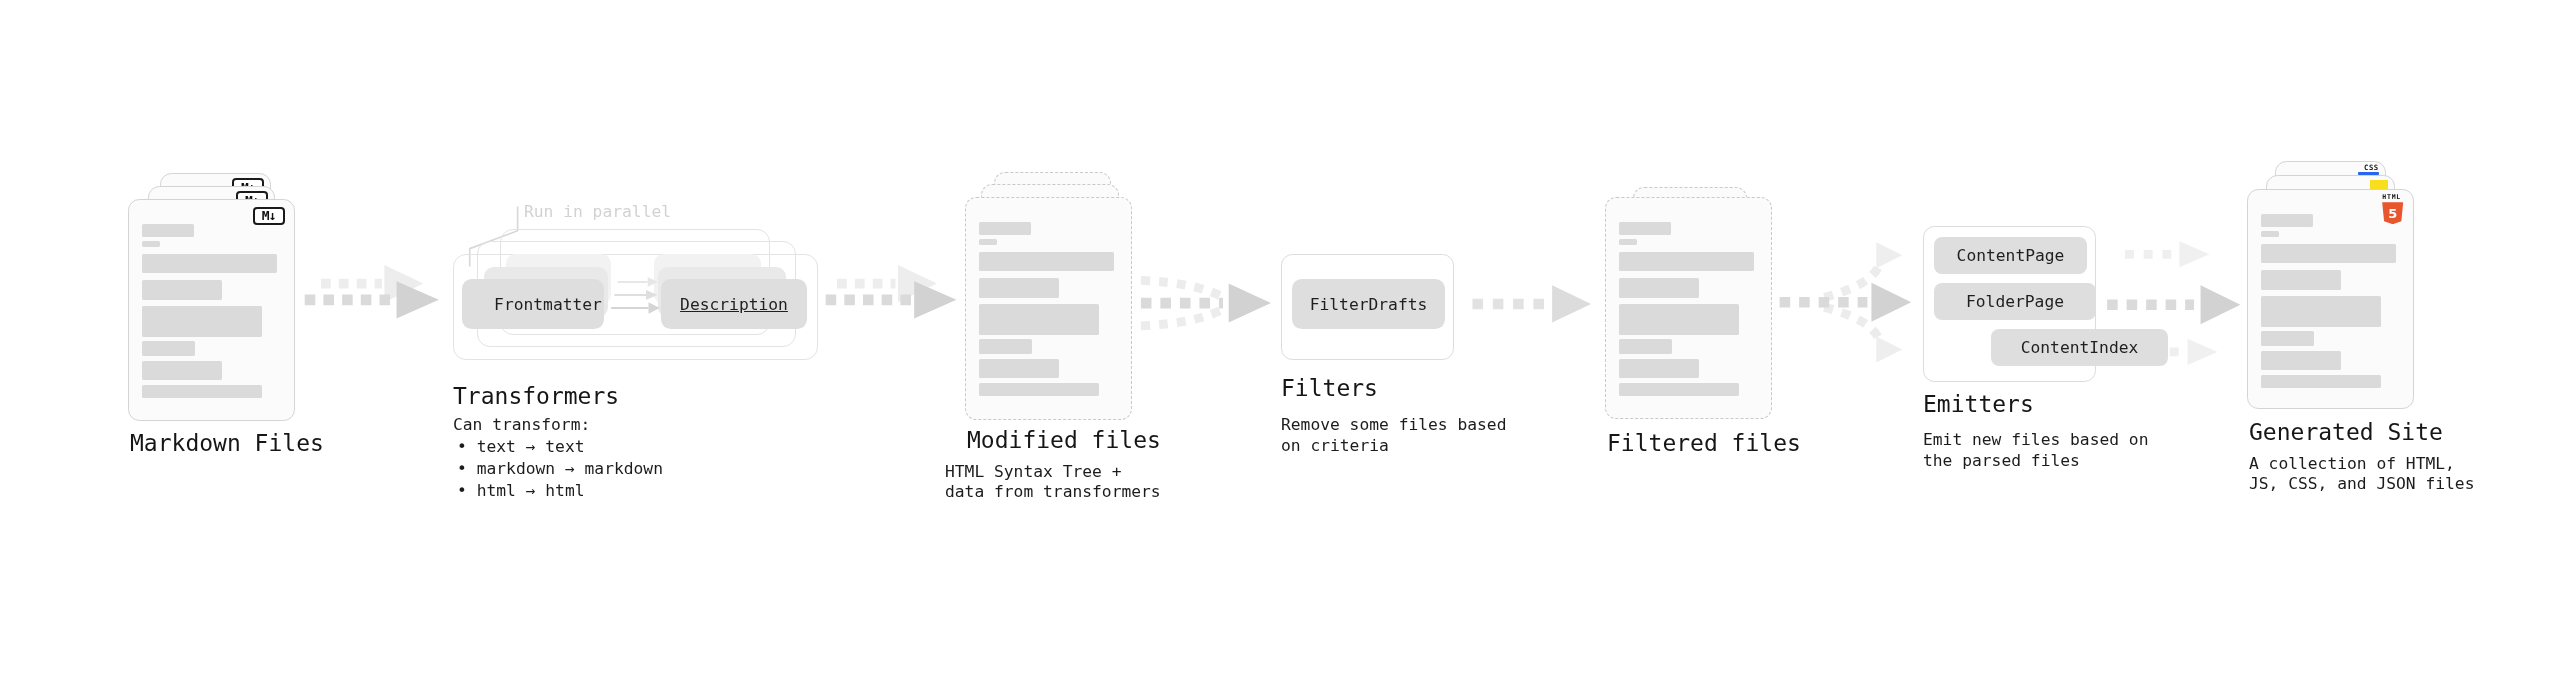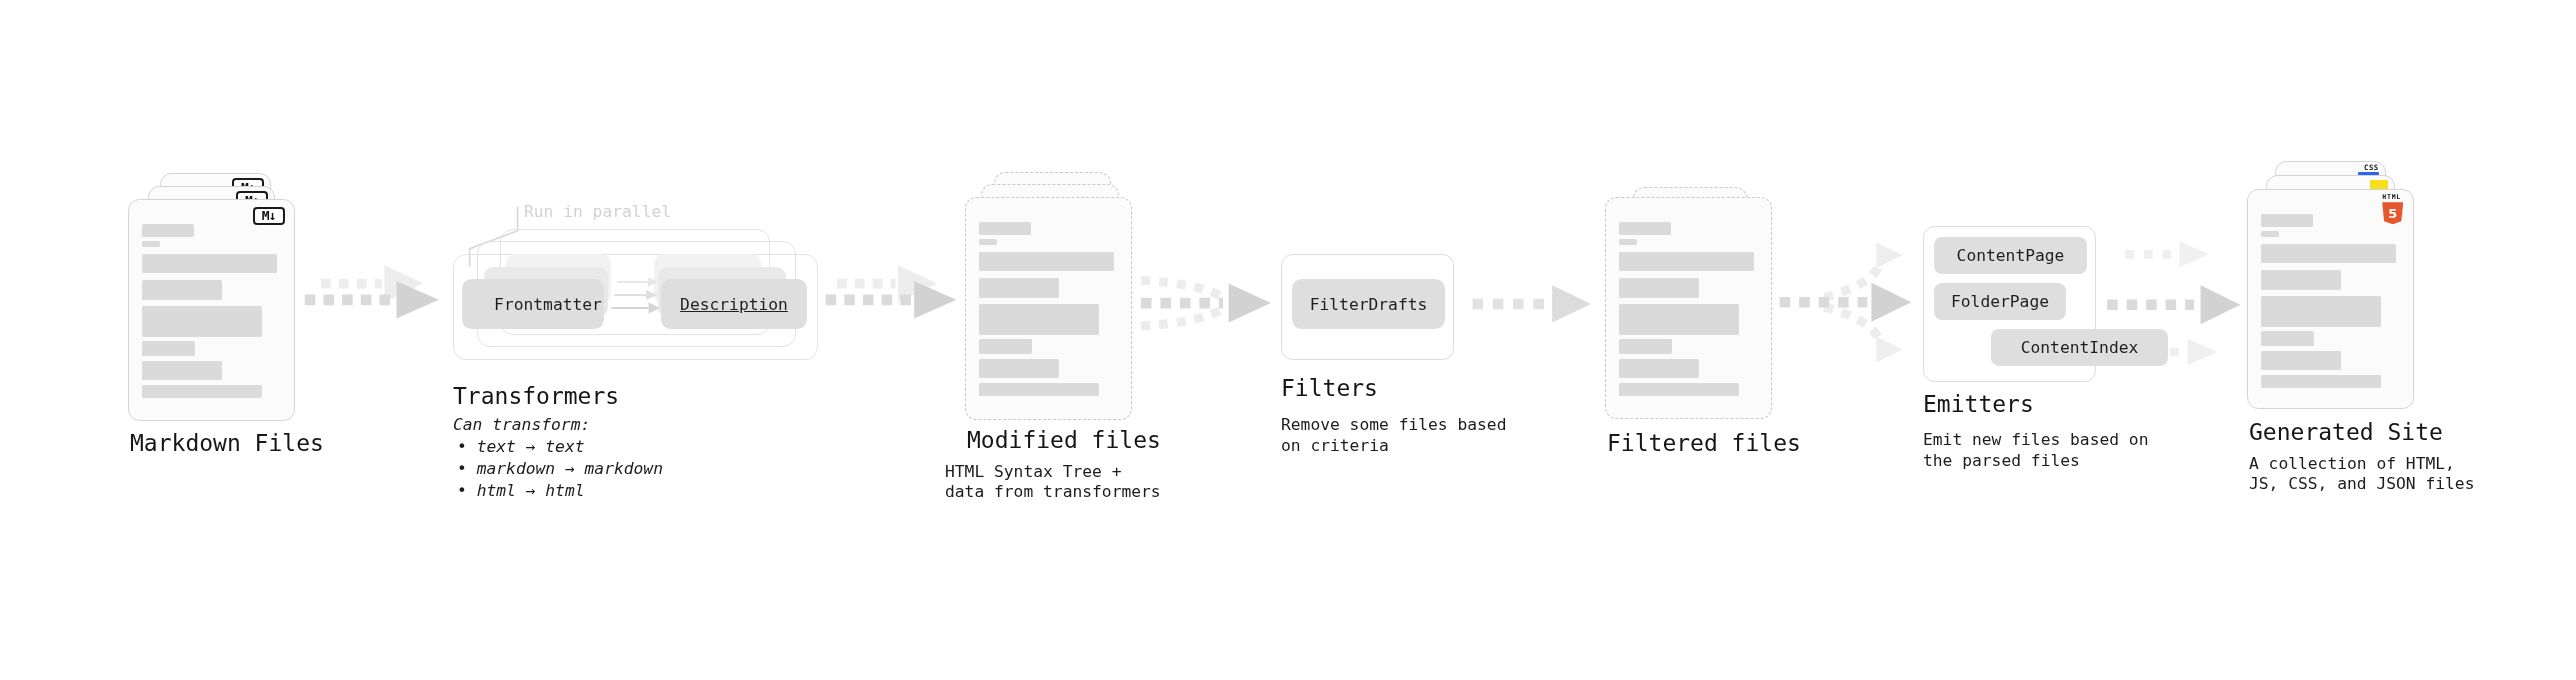--- a/index.html
+++ b/index.html
@@ -18,21 +18,21 @@
   .l3{left:13px;top:54px;width:135px;height:18.7px;}
   .l4{left:13px;top:80px;width:80px;height:19.5px;}
   .l5{left:13px;top:106px;width:120px;height:31px;}
   .l6{left:13px;top:141px;width:53px;height:14.6px;}
   .l7{left:13px;top:161px;width:80px;height:18.7px;}
   .l8{left:13px;top:185px;width:120px;height:13px;}
 
   .stage-title{position:absolute;font-size:23px;color:#161616;white-space:nowrap;line-height:1.15;}
   .caption{position:absolute;font-size:16.3px;color:#1c1c1c;white-space:nowrap;}
   .caption div{white-space:nowrap;}
-  .lh25 div{line-height:20.3px;} .lh26 div{line-height:21px;} .lh27 div{line-height:22px;font-style:italic;}
+  .lh25 div{line-height:20.3px;} .lh26 div{line-height:21px;} .lh27 div{line-height:22px;}
   .indent{padding-left:4.1px;}
 
   .pill{position:absolute;background:#dedede;border-radius:9.8px;display:flex;align-items:center;justify-content:center;
         font-size:16.3px;color:#1f1f1f;white-space:nowrap;box-sizing:border-box;}
   .pill.ghost1{background:#e9e9e9;}
   .pill.ghost2{background:#f2f2f2;}
   .pill.small{border-radius:8.1px;}
 
   .tbox{position:absolute;border:1.6px solid #e3e3e3;border-radius:13px;box-sizing:border-box;background:transparent;}
   .panel{position:absolute;border:1.6px solid #dcdcdc;border-radius:11.4px;background:#ffffff;box-sizing:border-box;}
@@ -79,21 +79,21 @@
   .flt-caption{left:1281px;top:414px;}
 
   
   .ffl-b1{left:1633px;top:187px;width:114px;height:52px;}
   .ffl-f {left:1605px;top:197px;width:167px;height:222px;}
   .ffl-title{left:1607px;top:430px;}
 
   
   .emt-box{left:1923px;top:226px;width:173px;height:156px;}
   .emt-p1{left:1934px;top:237px;width:153px;height:37px;}
-  .emt-p2{left:1934px;top:283px;width:132px;height:37px;}
+  .emt-p2{left:1934px;top:283px;width:162px;height:37px;}
   .emt-p3{left:1991px;top:329px;width:177px;height:37px;}
   .emt-title{left:1923px;top:391px;}
   .emt-caption{left:1923px;top:429px;}
 
   
   .gen-b2{left:2275px;top:161px;width:111px;height:68px;}
   .gen-b1{left:2266px;top:175px;width:129px;height:68px;}
   .gen-f {left:2247px;top:189px;width:167px;height:220px;}
   .gen-title{left:2249px;top:419px;}
   .gen-caption{left:2249px;top:454px;}

